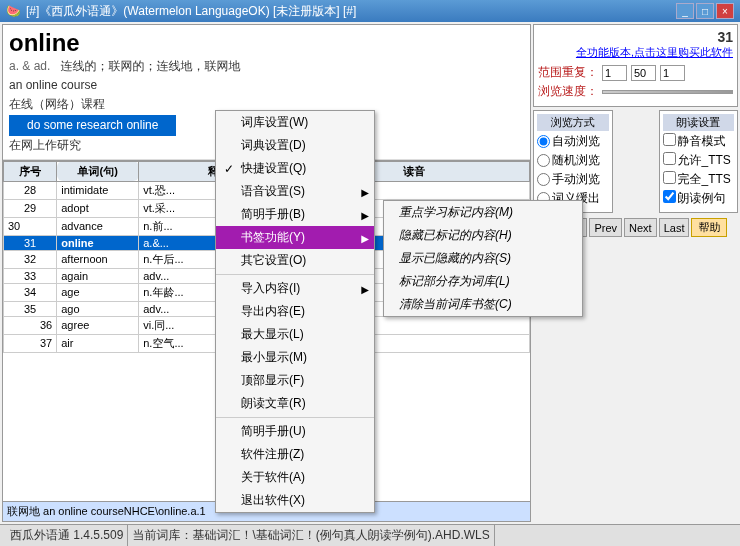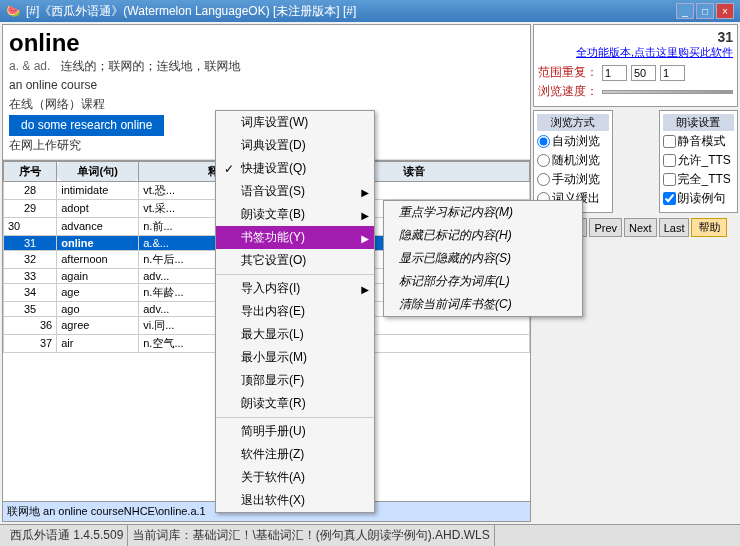--- a/index.html
+++ b/index.html
@@ -30,21 +30,21 @@
     .main { display: flex; height: calc(546px - 22px - 22px); }
 
     
     .left-panel { flex: 1; display: flex; flex-direction: column; border: 1px solid #999; margin: 2px; background: white; }
 
     
     .word-header { background: white; padding: 4px 6px; border-bottom: 1px solid #ddd; }
     .word-title { font-size: 24px; font-weight: bold; color: #000; font-family: Arial, sans-serif; }
     .word-def { color: #333; line-height: 1.6; }
     .word-def .pos { color: #666; }
-    .word-highlight { background: #0066cc; color: white; display: inline-block; padding: 1px 12px; }
+    .word-highlight { background: #0066cc; color: white; display: inline-block; padding: 1px 18px; }
 
     
     .table-container { flex: 1; overflow: hidden; border-top: 1px solid #999; }
     table { width: 100%; border-collapse: collapse; }
     table th {
       background: #e0e8f0; border: 1px solid #999; padding: 2px 4px;
       text-align: center; font-weight: bold; font-size: 11px;
     }
     table td { border: 1px solid #ccc; padding: 1px 4px; font-size: 11px; white-space: nowrap; overflow: hidden; }
     .row-selected { background: #0066cc; color: white; }
@@ -61,21 +61,21 @@
     .control-label { color: #b91c1c; white-space: nowrap; }
     input[type="text"].small-input { width: 35px; border: 1px solid #999; padding: 1px 2px; font-size: 11px; }
     .slider-bar { flex: 1; height: 4px; background: linear-gradient(to right, #ccc, #999); border: 1px solid #999; cursor: pointer; }
 
     .settings-box { display: flex; gap: 2px; }
     .browse-settings { background: white; border: 1px solid #999; flex: 1; padding: 3px; }
     .read-settings { background: white; border: 1px solid #999; flex: 1; padding: 3px; margin-left: 44px; }
     .settings-title { background: #d0d8e8; text-align: center; font-size: 11px; margin-bottom: 2px; padding: 1px; }
     .radio-item { display: flex; align-items: center; gap: 2px; margin-bottom: 2px; }
     .radio-item input { margin: 0; }
-    .checkbox-item { display: flex; align-items: center; gap: 2px; margin-bottom: 2px; }
+    .checkbox-item { display: flex; align-items: flex-start; gap: 2px; margin-bottom: 2px; }
     .checkbox-item input { margin: 0; }
 
     .action-row { display: flex; gap: 2px; flex-wrap: wrap; margin-top: 2px; }
     .action-btn {
       background: #e0e0e0; border: 1px solid #999; padding: 1px 4px;
       font-size: 11px; cursor: pointer; white-space: nowrap;
     }
     .help-btn { background: #ffe0a0; border: 1px solid #c8a000; padding: 1px 6px; font-size: 11px; cursor: pointer; }
 
     
@@ -320,21 +320,21 @@
     <div class="status-item">当前词库：基础词汇！\基础词汇！(例句真人朗读学例句).AHD.WLS</div>
   </div>
 
   <div class="menu-overlay" id="menu-overlay">
 
     <div class="context-menu" style="left:215px; top:110px;">
       <div class="menu-item">词库设置(W)</div>
       <div class="menu-item">词典设置(D)</div>
       <div class="menu-item checked">快捷设置(Q)</div>
       <div class="menu-item has-sub">语音设置(S)</div>
-      <div class="menu-item has-sub">朗读文章(B)</div>
+      <div class="menu-item has-sub">简明手册(B)</div>
       <div class="menu-item has-sub" style="background:#a21caf; color:white;">书签功能(Y)</div>
       <div class="menu-item">其它设置(O)</div>
       <div class="menu-separator"></div>
       <div class="menu-item has-sub">导入内容(I)</div>
       <div class="menu-item">导出内容(E)</div>
       <div class="menu-item">最大显示(L)</div>
       <div class="menu-item">最小显示(M)</div>
       <div class="menu-item">顶部显示(F)</div>
       <div class="menu-item">朗读文章(R)</div>
       <div class="menu-separator"></div>

